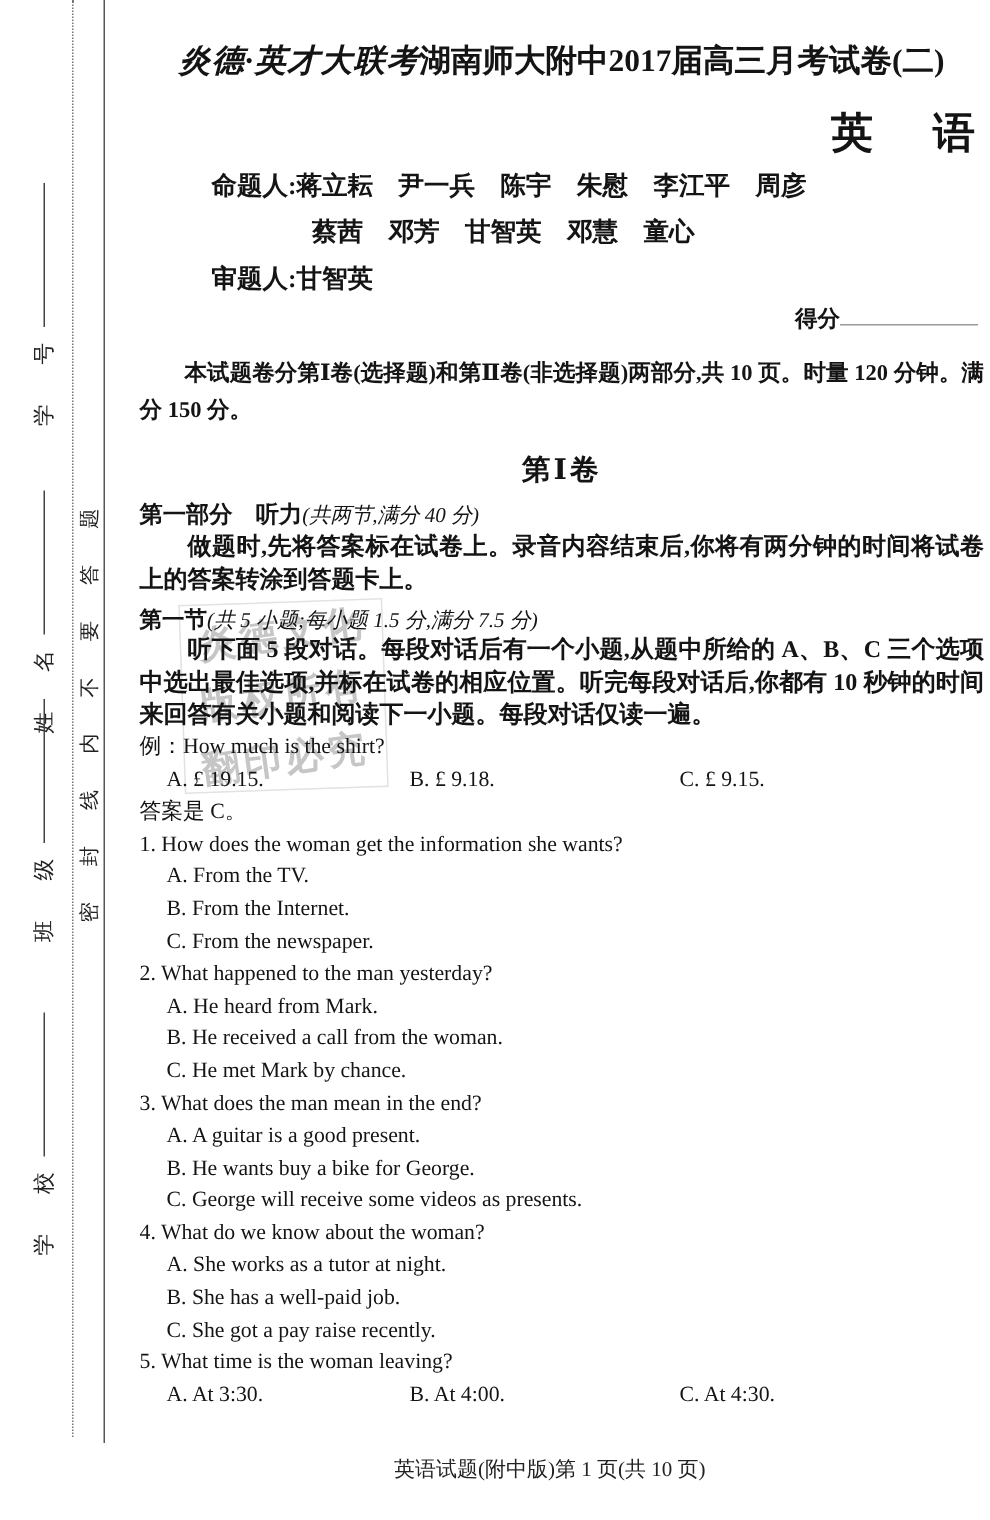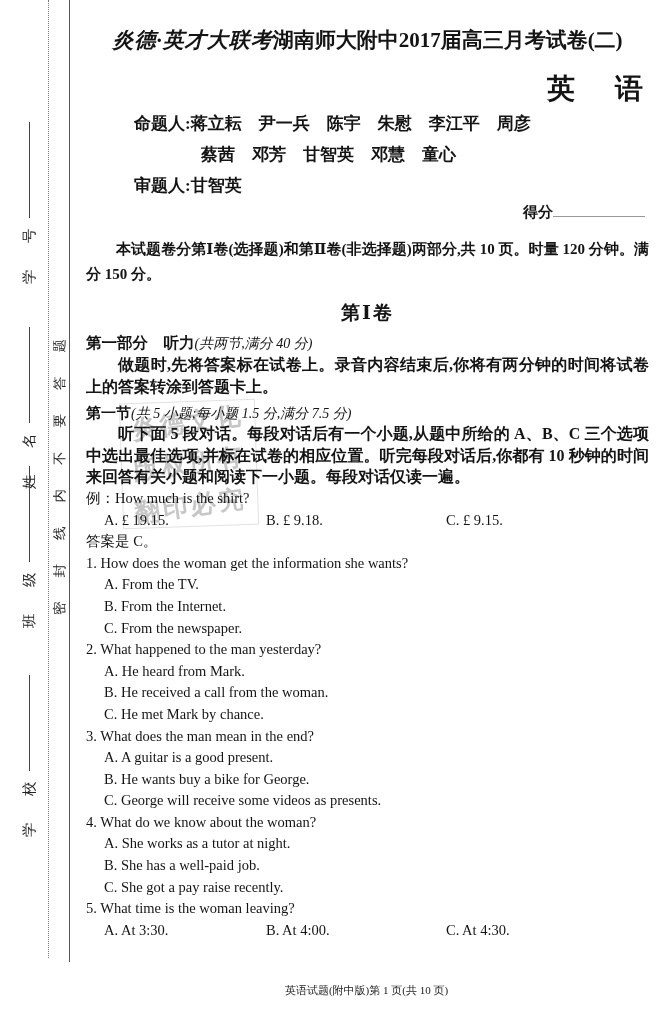--- a/index.html
+++ b/index.html
@@ -60,21 +60,21 @@
     color: #c6c6c6;
     font-weight: bold;
     font-size: 25px;
     letter-spacing: 3px;
     transform: rotate(-2deg);
     overflow: hidden;
   }
   .watermark div { transform: rotate(-6deg); white-space: nowrap; }
 
   
-  .main { position: absolute; left: 86px; top: 0; width: 563px; z-index: 1; }
+  .main { position: absolute; left: 93px; top: 0; width: 563px; z-index: 1; }
 
   .exam-title {
     margin-top: 26px; text-align: center;
     font-size: 21px; font-weight: bold; white-space: nowrap;
   }
   .exam-title .brand { font-style: italic; letter-spacing: 1px; }
 
   .subject-title {
     margin-top: 16px; text-align: right;
     font-size: 28px; font-weight: bold; letter-spacing: 6px;
@@ -106,22 +106,22 @@
   }
 
   .body-line { font-size: 14.5px; line-height: 21.6px; }
   .opt { padding-left: 18px; font-size: 14.5px; line-height: 21.6px; }
   .opt-row { display: flex; padding-left: 18px; font-size: 14.5px; line-height: 21.6px; justify-content: center; }
   .opt-row .c1 { width: 162px; }
   .opt-row .c2 { width: 180px; }
   .opt-row .c3 { flex: 1; }
 
   .footer {
-    position: absolute; left: 85px; width: 563px; bottom: 15px;
-    text-align: center; font-size: 11px; color: #222; z-index: 1;
+    position: absolute; left: 85px; width: 563px; bottom: 24px;
+    text-align: center; font-size: 14px; color: #222; z-index: 1;
   }
 </style>
 </head>
 <body>
 
 <div class="paper">
 
   <div class="watermark">
     <div>炎德文化</div>
     <div>版权所有</div>

